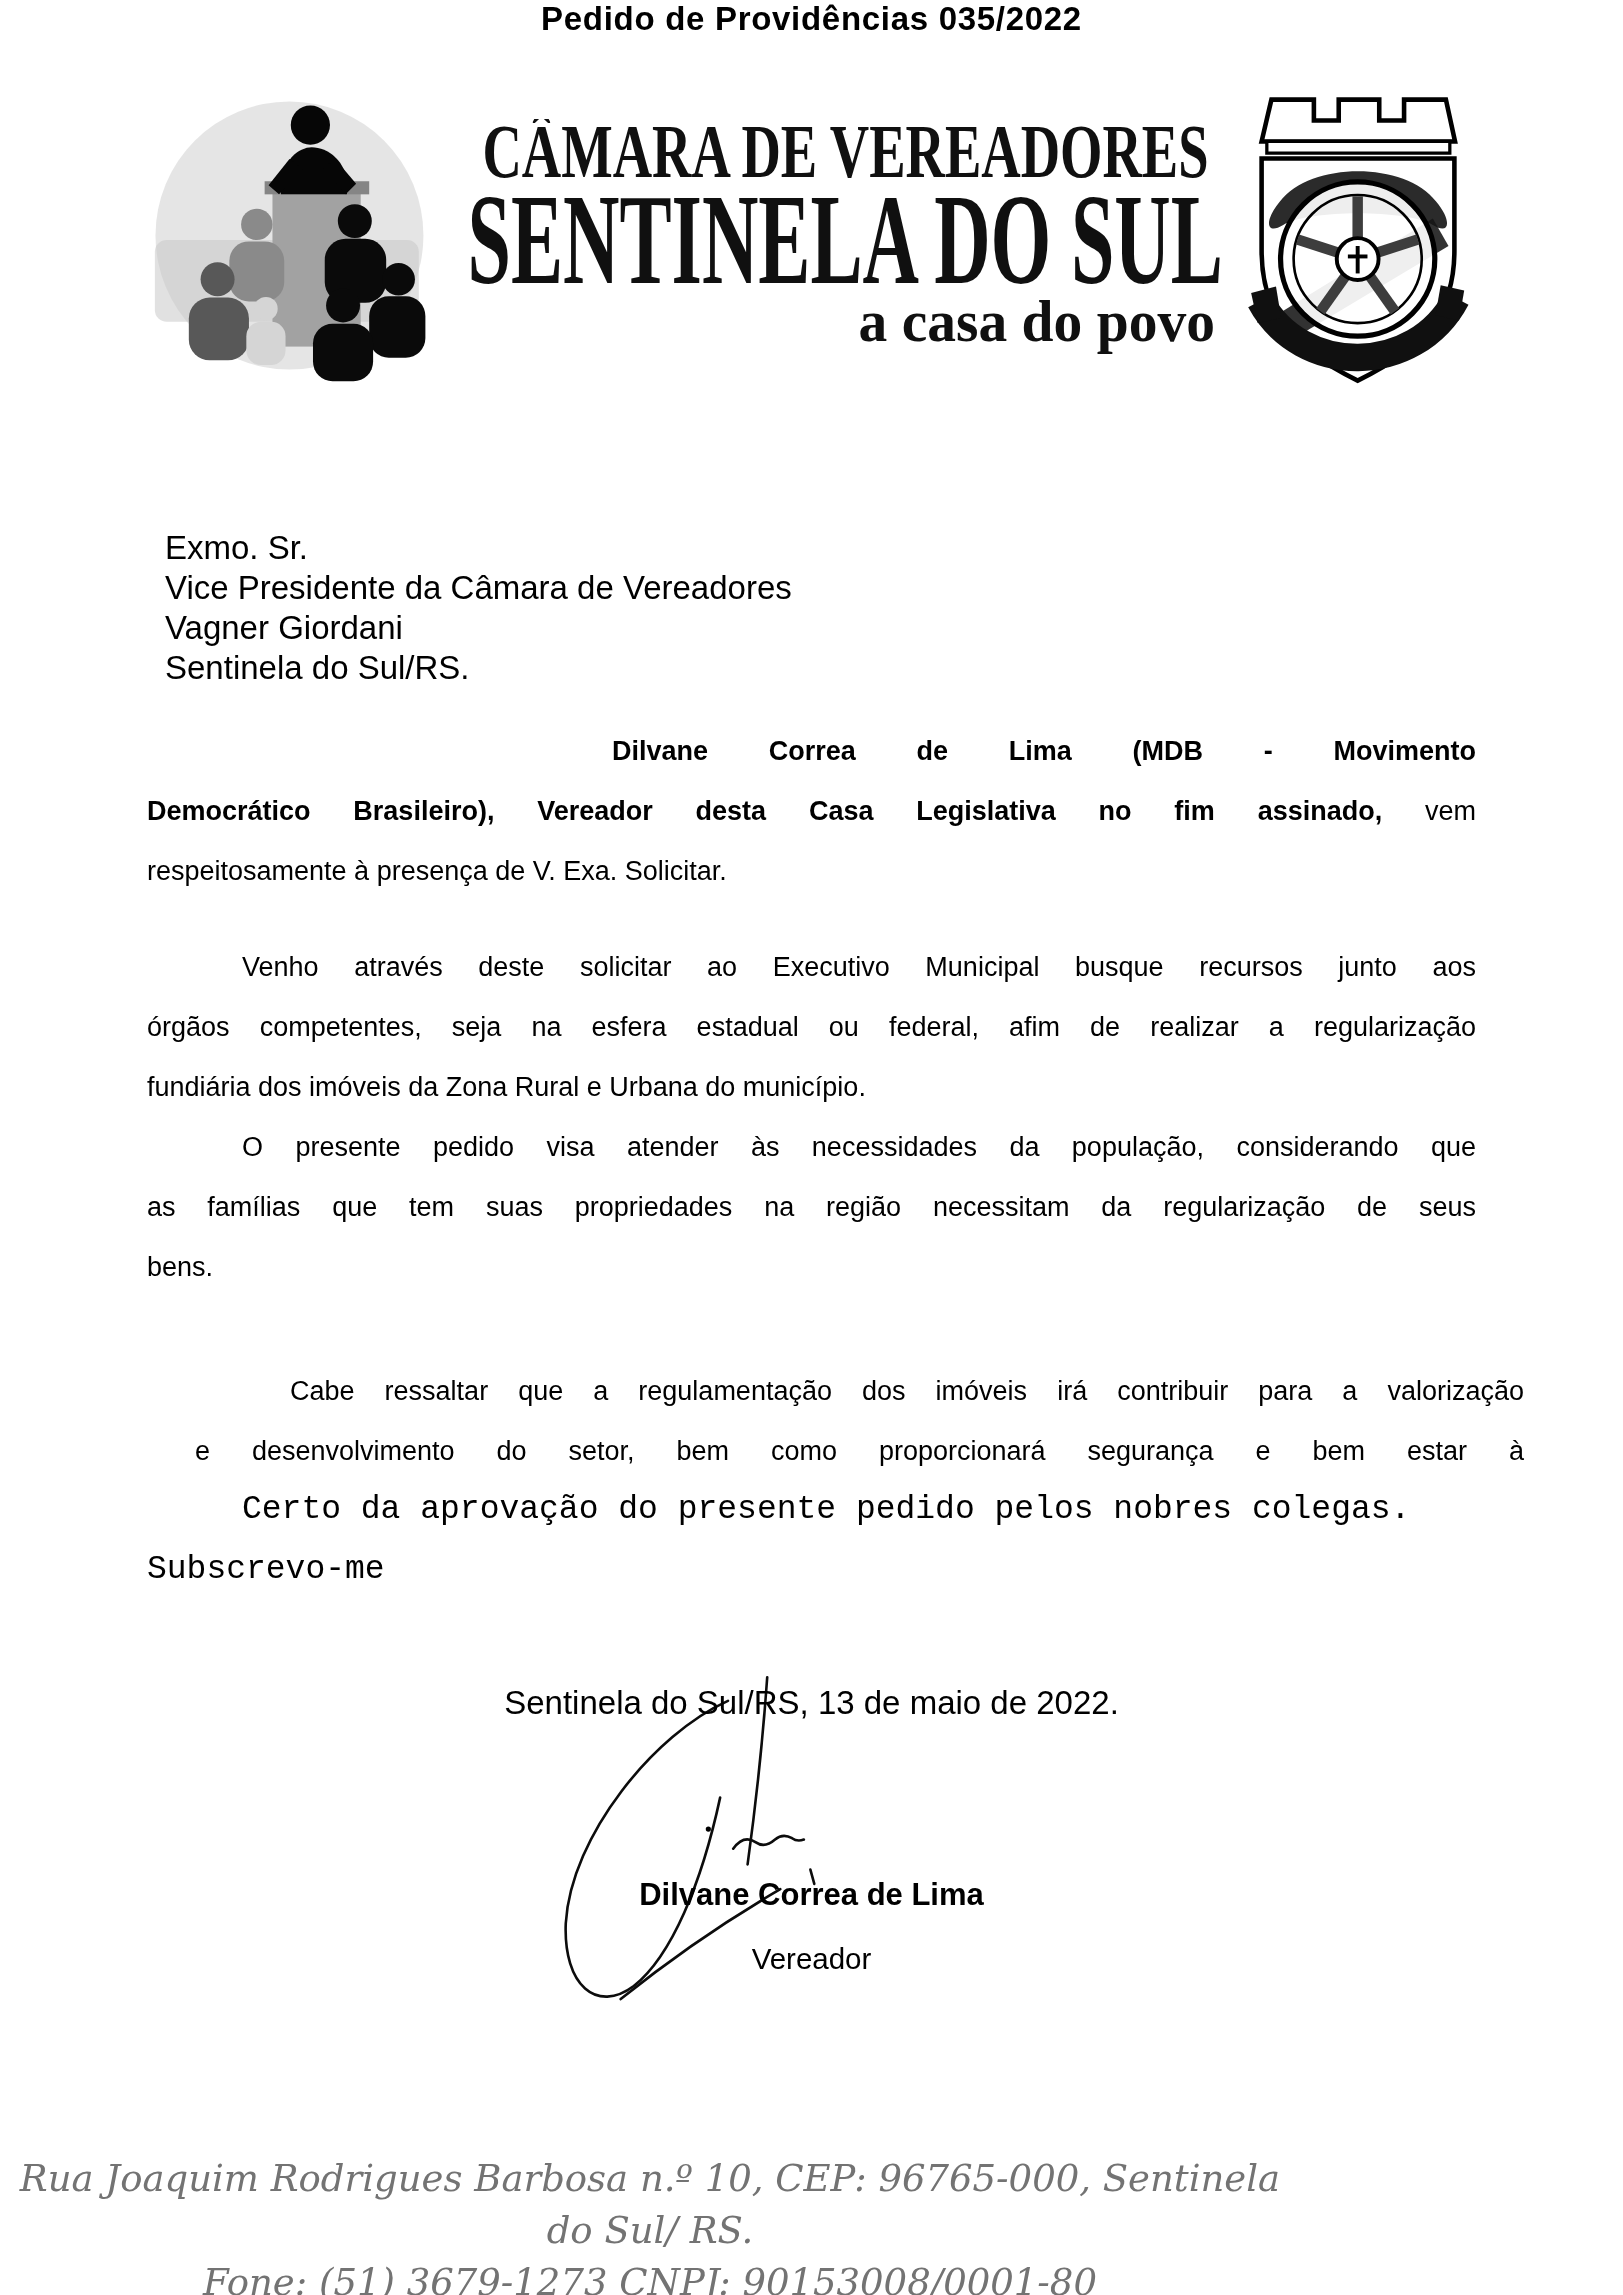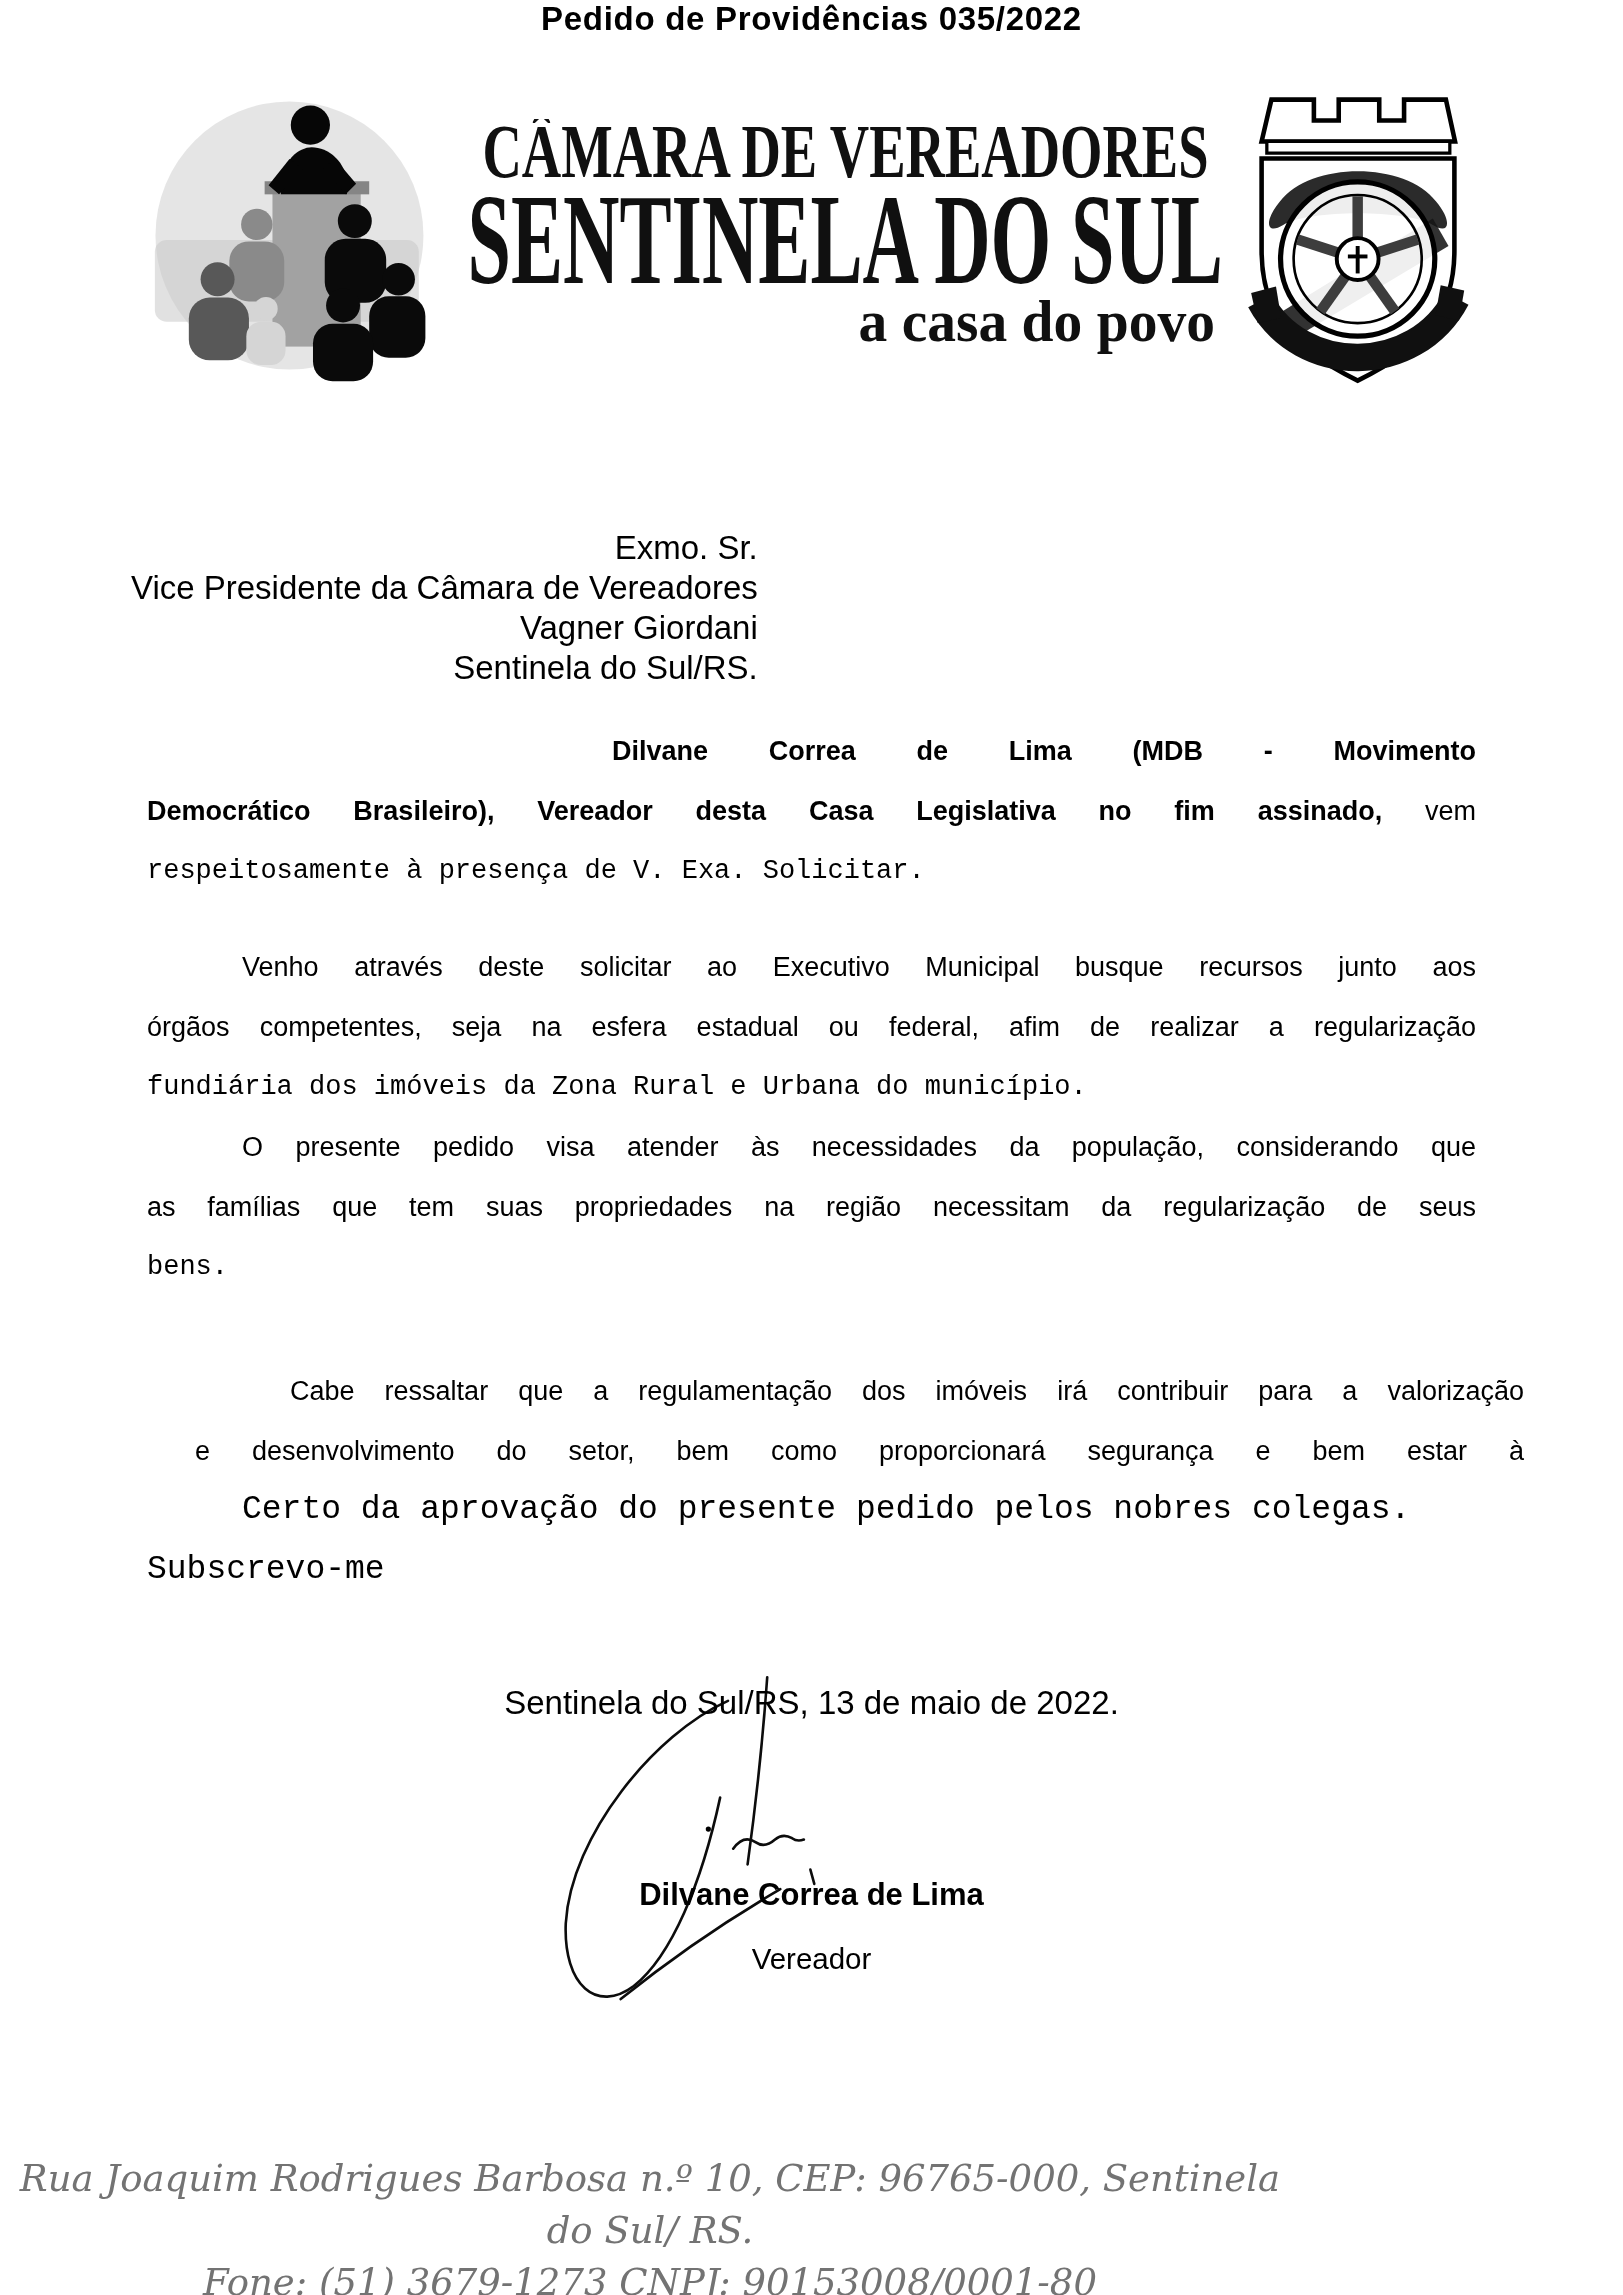--- a/index.html
+++ b/index.html
@@ -18,29 +18,29 @@
   }
 
   
   .doc-title {
     left:0; top:645; width:1623px;
     text-align:center; font-size:33px; font-weight:bold;
     letter-spacing:0.7px;
   }
 
   
-  .addr { left:131px; top:528px; font-size:33px; line-height:40px;text-align:right; }
+  .addr { left:165px; top:528px; font-size:33px; line-height:40px; }
 
   
   .para { left:147px; width:1329px; }
   .jline {
     width:1329px; font-size:27px; line-height:60px;
     text-align:justify; text-align-last:justify;
   }
-  .jline.end { text-align:left; text-align-last:left;font-family:Liberation Mono, monospace; }
+  .jline.end { text-align:left; text-align-last:left; }
   .ind-big { text-indent:465px; }
   .ind { text-indent:95px; }
   .b { font-weight:bold; }
 
   .closing { left:147px; top:1480px; width:1329px; font-size:33px; line-height:60px; text-indent:95px;font-family:Liberation Mono, monospace; }
 
   .dateline { left:0; top:1673px; width:1623px; text-align:center; font-size:33px; line-height:60px; }
 
   .sig-block { left:147px; top:1876px; width:1329px; text-align:center; }
   .sig-name { font-size:31px; font-weight:bold; line-height:38px; }

